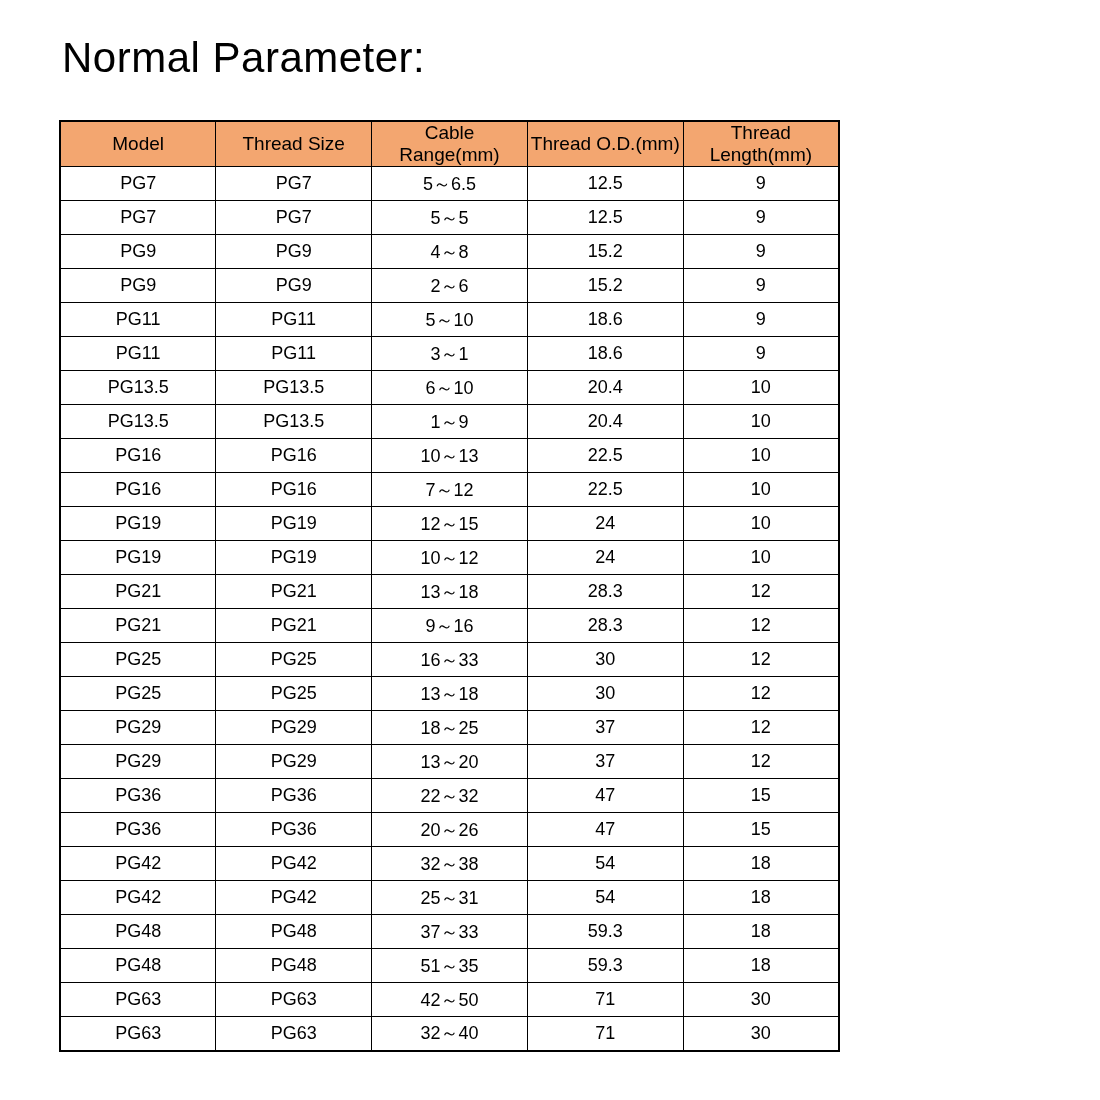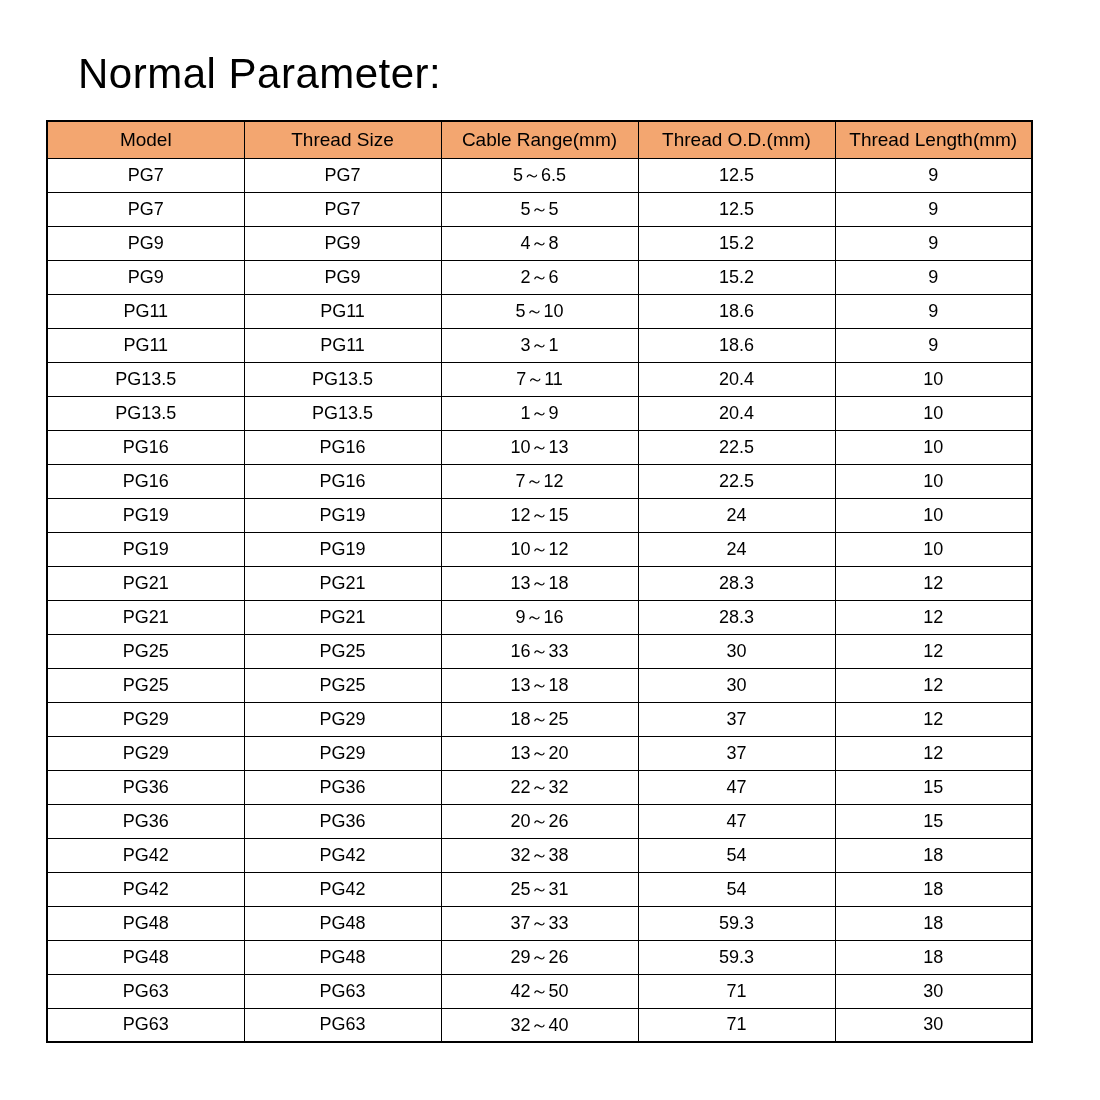--- a/index.html
+++ b/index.html
@@ -8,30 +8,30 @@
     margin: 0; padding: 0;
     width: 1100px; height: 1100px;
     background: #ffffff;
     font-family: "Liberation Sans", "DejaVu Sans", sans-serif;
     color: #000000;
   }
   .page { position: relative; width: 1100px; height: 1100px; overflow: hidden; }
   .title {
     position: absolute;
     left: 62px; top: 34px;
-    margin: 16px;
+    margin: 0;
     font-size: 42px;
     font-weight: 400;
     letter-spacing: 0.5px;
     white-space: nowrap;
   }
   table.params {
     position: absolute;
-    left: 46px; top: 120px;
-    width: 987px;
+    left: 59px; top: 120px;
+    width: 781px;
     border-collapse: collapse;
     table-layout: fixed;
     border: 2px solid var(--border-color);
   }
   table.params th {
     background: var(--header-bg);
     height: 37px;
     font-weight: 400;
     font-size: 19px;
     border: 1.5px solid var(--border-color);
@@ -104,21 +104,21 @@
         <tr>
           <td>PG11</td>
           <td>PG11</td>
           <td>3～1</td>
           <td>18.6</td>
           <td>9</td>
         </tr>
         <tr>
           <td>PG13.5</td>
           <td>PG13.5</td>
-          <td>7～11</td>
+          <td>6～10</td>
           <td>20.4</td>
           <td>10</td>
         </tr>
         <tr>
           <td>PG13.5</td>
           <td>PG13.5</td>
           <td>1～9</td>
           <td>20.4</td>
           <td>10</td>
         </tr>
@@ -223,21 +223,21 @@
         <tr>
           <td>PG48</td>
           <td>PG48</td>
           <td>37～33</td>
           <td>59.3</td>
           <td>18</td>
         </tr>
         <tr>
           <td>PG48</td>
           <td>PG48</td>
-          <td>29～26</td>
+          <td>51～35</td>
           <td>59.3</td>
           <td>18</td>
         </tr>
         <tr>
           <td>PG63</td>
           <td>PG63</td>
           <td>42～50</td>
           <td>71</td>
           <td>30</td>
         </tr>

